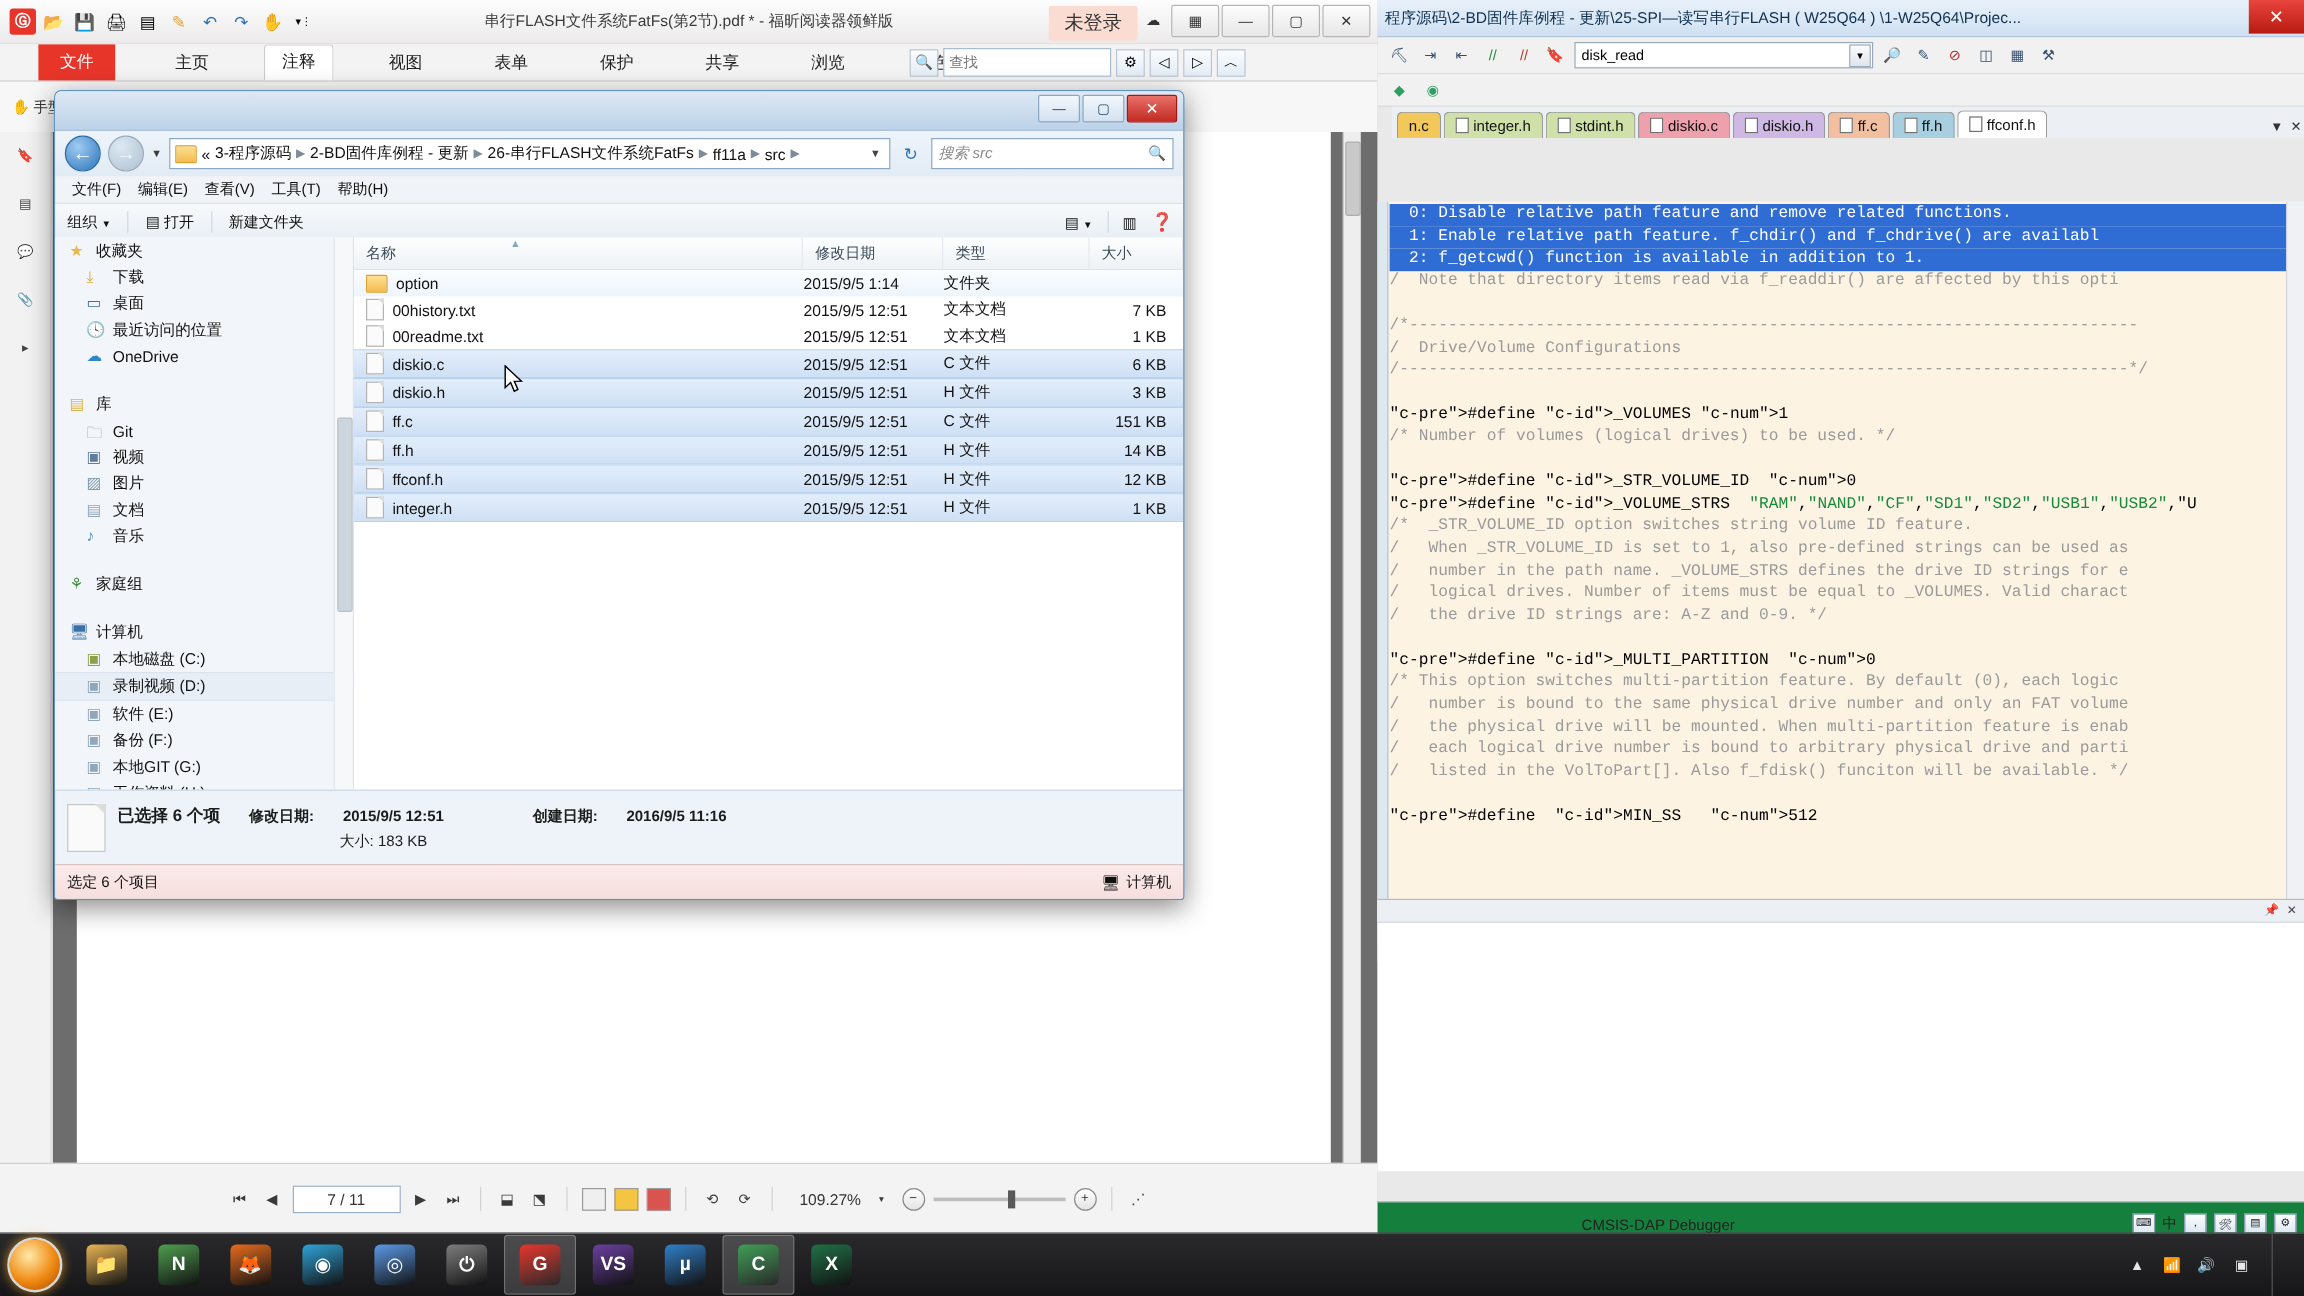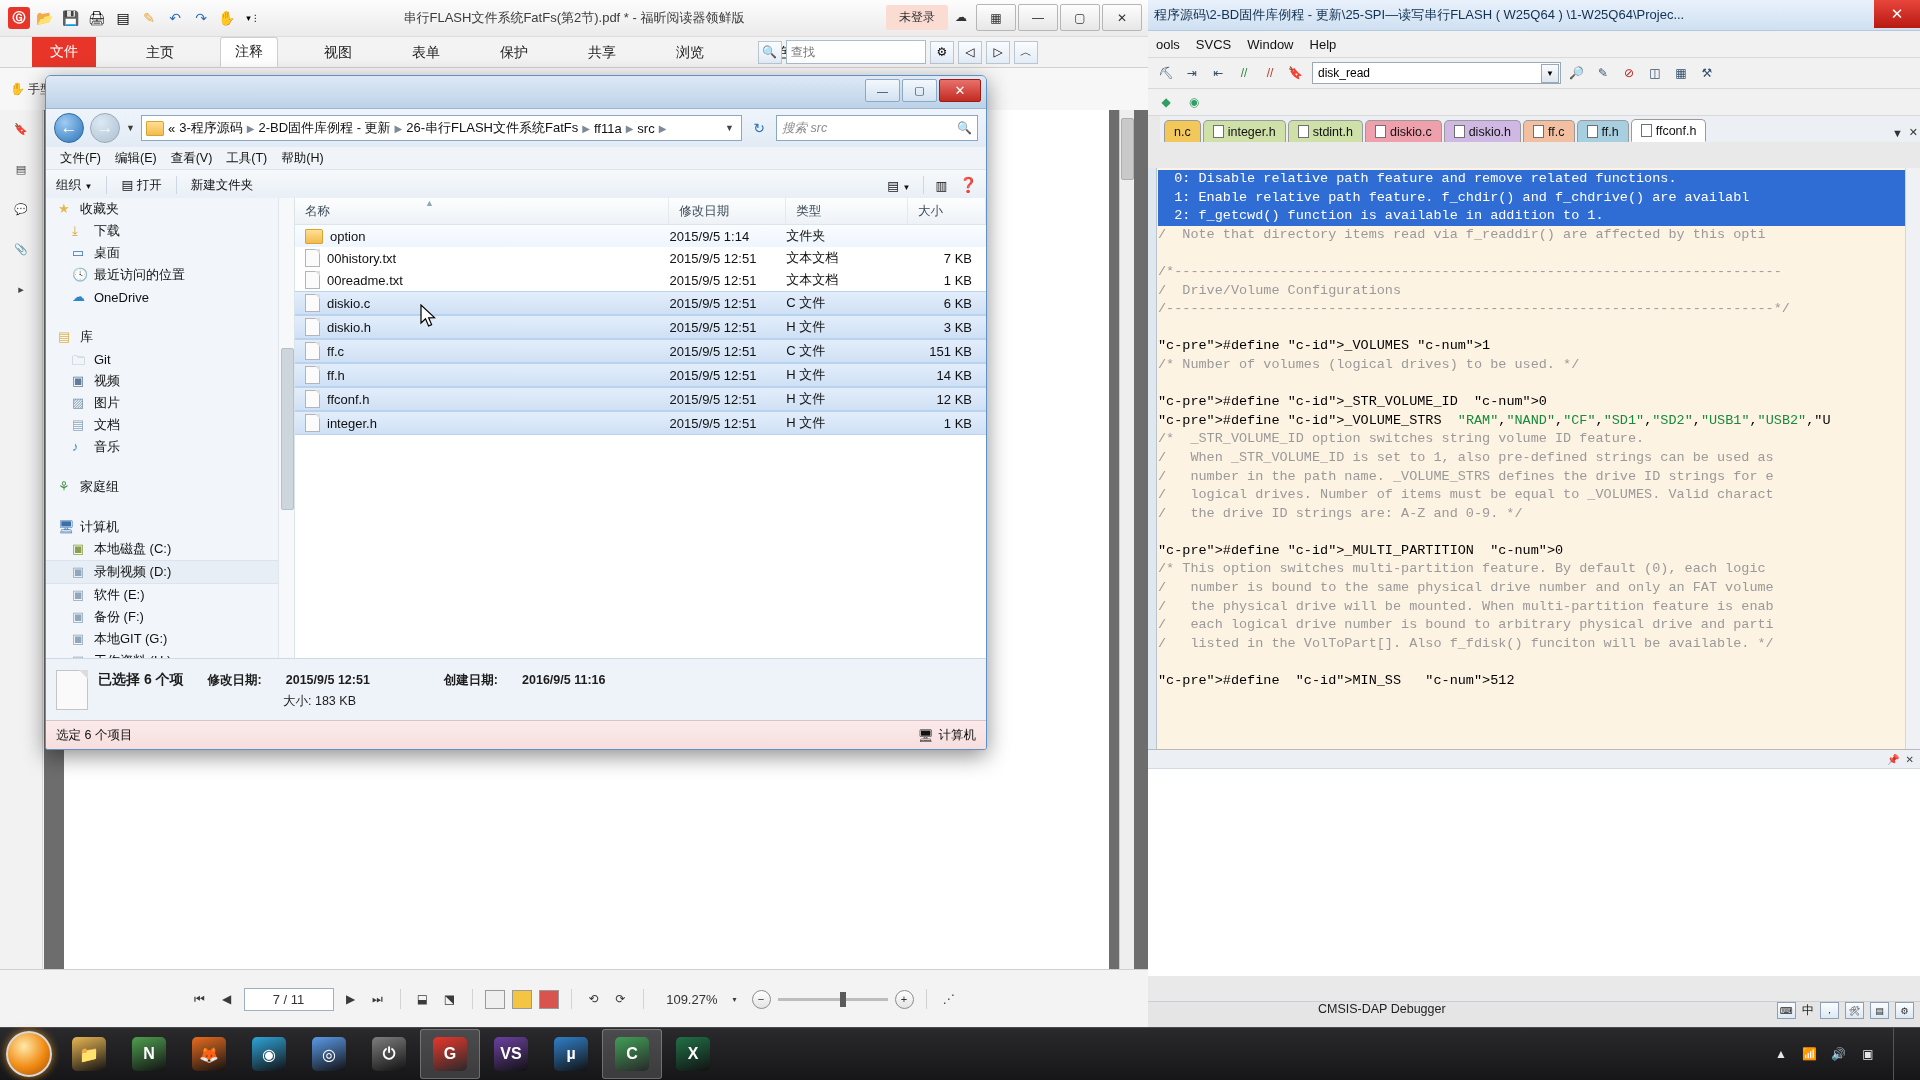--- a/index.html
+++ b/index.html
@@ -10,21 +10,21 @@
   
   #pdf-app{position:absolute;left:0;top:0;width:1148px;height:1028px;background:#f5f5f5;border-right:1px solid #999;}
   #pdf-titlebar{height:36px;background:linear-gradient(#fdfdfd,#eceaea);display:flex;align-items:center;position:relative;border-bottom:1px solid #dcdcdc;}
   .qa-icons{display:flex;align-items:center;gap:4px;padding-left:8px;}
   .qa{width:22px;height:22px;border-radius:3px;display:flex;align-items:center;justify-content:center;font-size:14px;}
   .qa.red{background:#e8352a;color:#fff;font-weight:bold;font-size:13px;}
   .qa.orange{color:#e8a33d;}
   .qa.purple{color:#8a4fa3;}
   .qa.blue{color:#2f6fb5;}
   #pdf-title{position:absolute;left:0;right:0;text-align:center;font-size:13px;color:#3b3b3b;pointer-events:none;}
-  #pdf-login{position:absolute;right:200px;top:5px;background:#fbdcd3;color:#333;padding:4px 13px;font-size:12px;border-radius:2px;}
+  #pdf-login{position:absolute;right:200px;top:5px;background:#fbdcd3;color:#333;padding:4px 13px;font-size:16px;border-radius:2px;}
   .win-btns{position:absolute;right:6px;top:4px;display:flex;gap:2px;}
   .wb{width:38px;height:25px;border:1px solid #b6b6b6;background:linear-gradient(#fdfdfd,#e7e7e7);
       display:flex;align-items:center;justify-content:center;font-size:12px;color:#333;border-radius:2px;}
   .wb.cloud{width:26px;border:none;background:none;}
   #pdf-menubar{height:30px;background:#f3f3f3;display:flex;align-items:flex-end;border-bottom:1px solid #d0d0d0;position:relative;}
   .mi{padding:5px 14px;font-size:14px;color:#222;margin-left:32px;}
   .mi.file{background:#e8352a;color:#fff;margin-right:4px;padding:6px 18px;}
   .mi.active{background:#fff;border:1px solid #cfcfcf;border-bottom:1px solid #fff;border-radius:3px 3px 0 0;}
   #pdf-find{position:absolute;right:110px;bottom:3px;display:flex;align-items:center;gap:4px;}
   #pdf-find input{width:130px;height:20px;border:1px solid #a9bcd0;font-size:12px;padding:1px 4px;color:#444;}
@@ -74,22 +74,22 @@
   #gutter{position:absolute;left:0;top:0;bottom:0;width:8px;background:#dfe7ef;border-right:1px solid #b9c4ce;}
   #codetext{position:absolute;left:10px;top:2px;right:0;white-space:pre;}
   .c-cmt{color:#9a9a9a;}
   .c-str{color:#188a3c;}
   .selline{background:#2f6cd4;color:#fff;}
   #code-hscroll{position:absolute;left:0;right:0;bottom:226px;height:15px;background:#eceff3;border-top:1px solid #cfd6dd;}
   #code-hthumb{position:absolute;left:2px;top:2px;width:150px;height:11px;background:#cfd6dd;border:1px solid #b0bac4;}
   #code-vscroll{position:absolute;right:0;top:168px;bottom:242px;width:14px;background:#eff1f4;border-left:1px solid #d2d7dd;}
   #ide-lower{position:absolute;left:0;right:0;bottom:52px;height:226px;background:#fff;border-top:1px solid #b9b9b9;}
   #ide-lower-bar{height:18px;background:#eceff3;border-bottom:1px solid #d4d9df;display:flex;justify-content:flex-end;align-items:center;gap:6px;padding-right:6px;font-size:10px;color:#445;}
-  #ide-statusbar{position:absolute;left:1148px;right:0;bottom:52px;height:26px;background:#e5e5e5;border-top:1px solid #c9ced4;
-                 display:flex;align-items:flex-start;font-size:12.5px;color:#222;}
+  #ide-statusbar{position:absolute;left:1148px;right:0;bottom:52px;height:26px;background:#15803d;border-top:1px solid #c9ced4;
+                 display:flex;align-items:flex-end;font-size:12.5px;color:#222;}
   #dbg-label{margin-left:170px;}
   #tray-ime{position:absolute;right:6px;display:flex;align-items:center;gap:6px;font-size:12px;}
   .tr-b{width:17px;height:15px;border:1px solid #8fa0b2;background:linear-gradient(#fbfdff,#dde8f2);display:flex;align-items:center;justify-content:center;font-size:9px;}
 
   
   #explorer{position:absolute;left:45px;top:75px;width:940px;height:673px;background:#f0f0f0;
             border:1px solid #5f91c4;border-radius:6px 6px 3px 3px;box-shadow:0 6px 22px rgba(0,0,0,.45);overflow:hidden;}
   #exp-titlebar{height:32px;background:linear-gradient(#dfe9f5,#bcd2e8);position:relative;border-bottom:1px solid #9cb6d0;}
   #exp-winbtns{position:absolute;right:5px;top:3px;display:flex;gap:2px;}
   .ewb{width:33px;height:21px;border:1px solid #8ca8c4;background:linear-gradient(#f3f8fd,#d3e1f0);
@@ -314,26 +314,20 @@
       <div class="sep"></div>
       <div class="pb">⋰</div>
     </div>
   </div>
 
   <div id="ide">
     <div id="ide-title">
       <span>程序源码\2-BD固件库例程 - 更新\25-SPI—读写串行FLASH ( W25Q64 ) \1-W25Q64\Projec...</span>
       <div id="ide-close">✕</div>
     </div>
-    <div id="ide-menu">
-      <span>ools</span>
-      <span>SVCS</span>
-      <span>Window</span>
-      <span>Help</span>
-    </div>
     <div id="ide-toolbar">
       <div class="tbi">⛏</div>
       <div class="tbi">⇥</div>
       <div class="tbi">⇤</div>
       <div class="tbi" style="color:#2c8a3e">//</div>
       <div class="tbi" style="color:#c0392b">//</div>
       <div class="tbi">🔖</div>
       <div id="fn-combo">
         <span>disk_read</span>
         <span class="arrow">▼</span>

